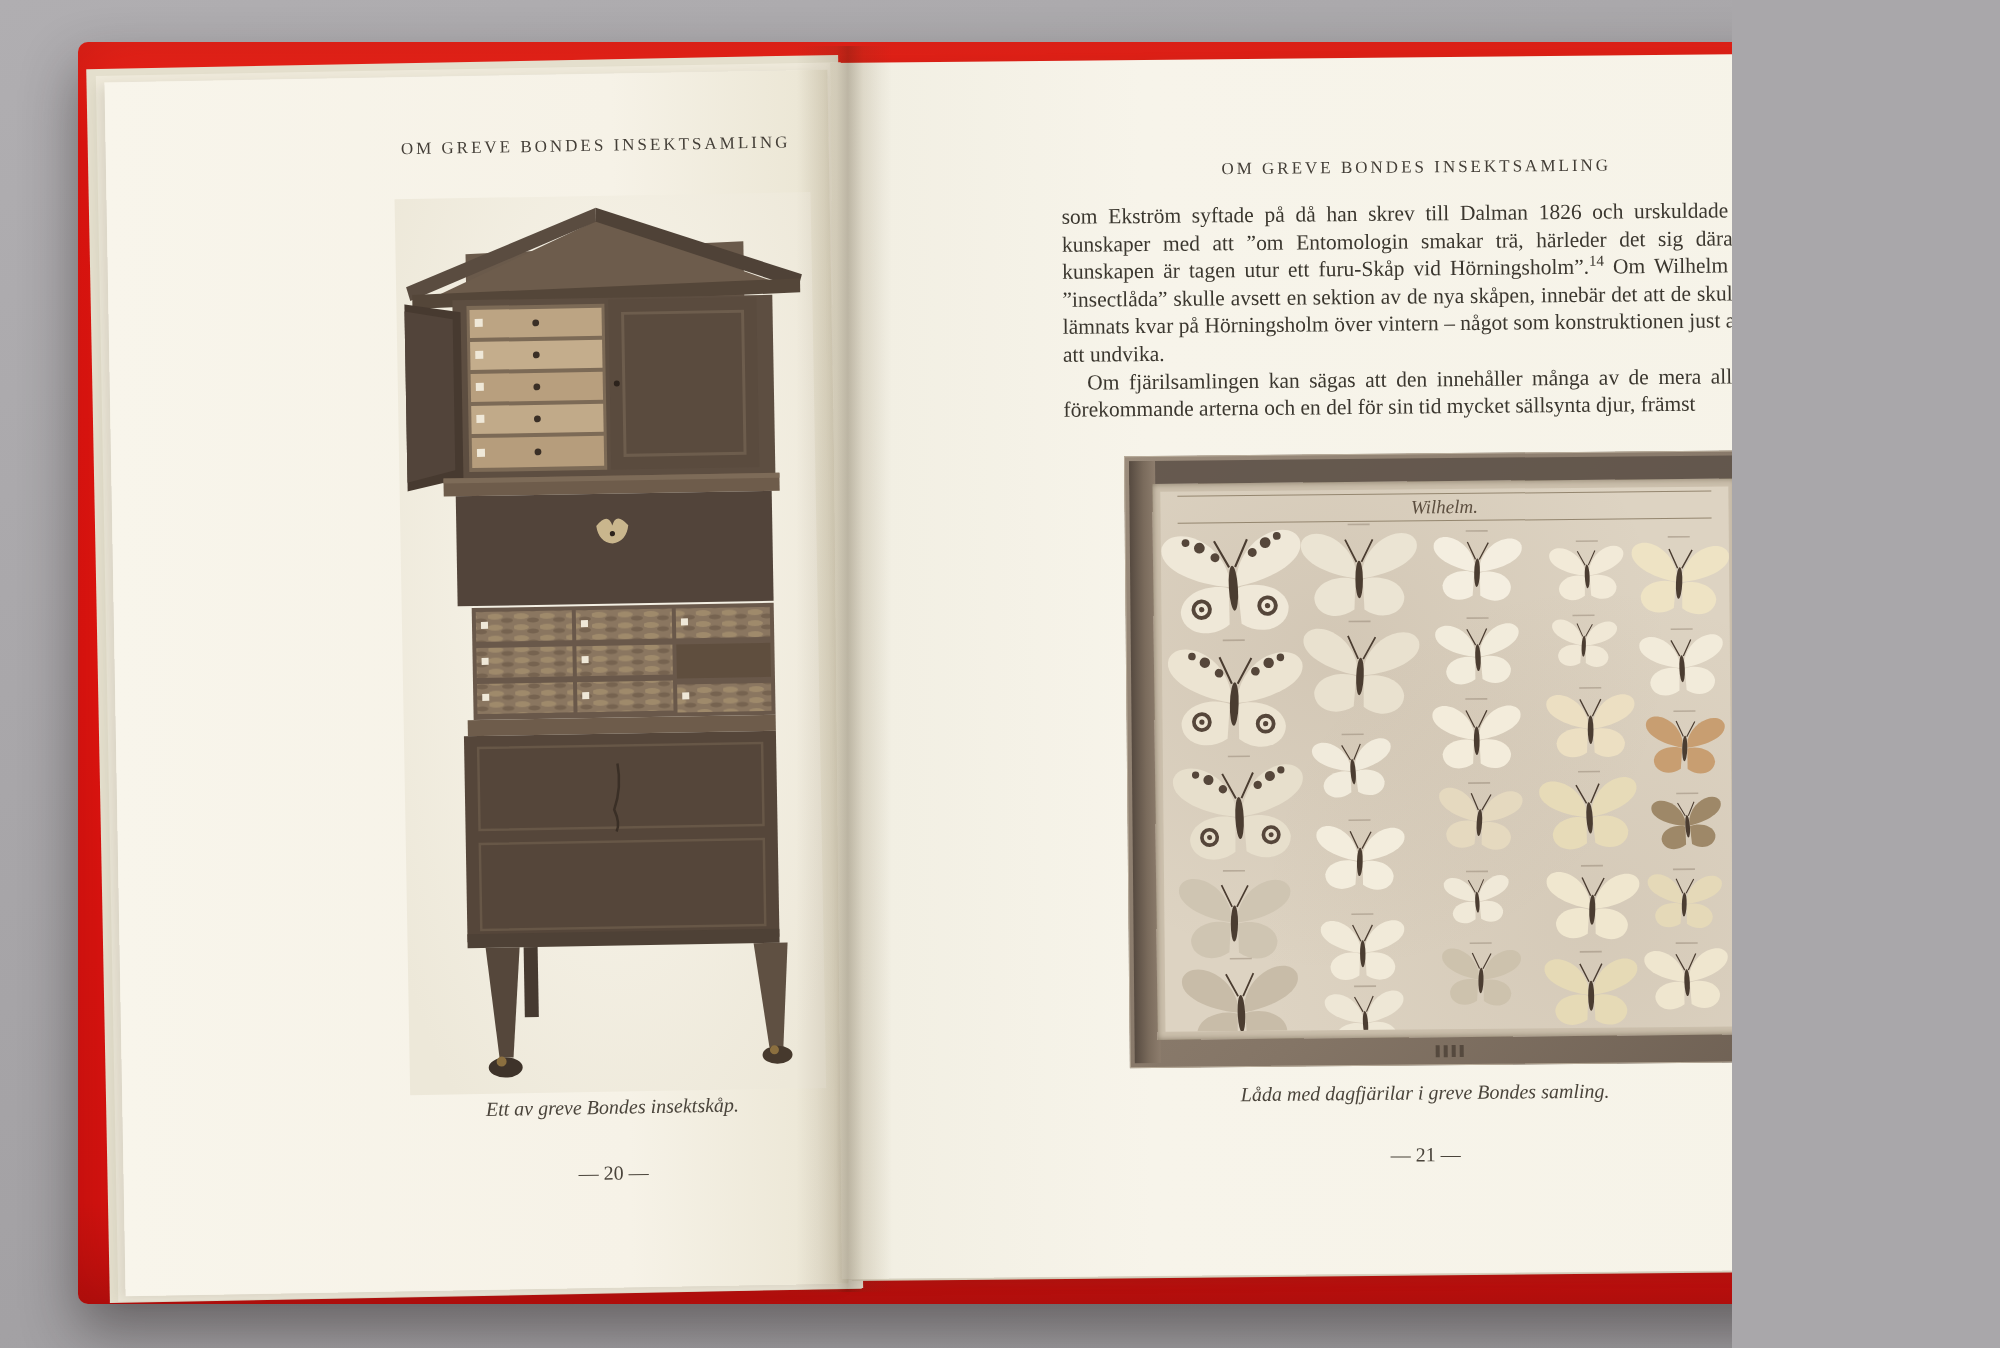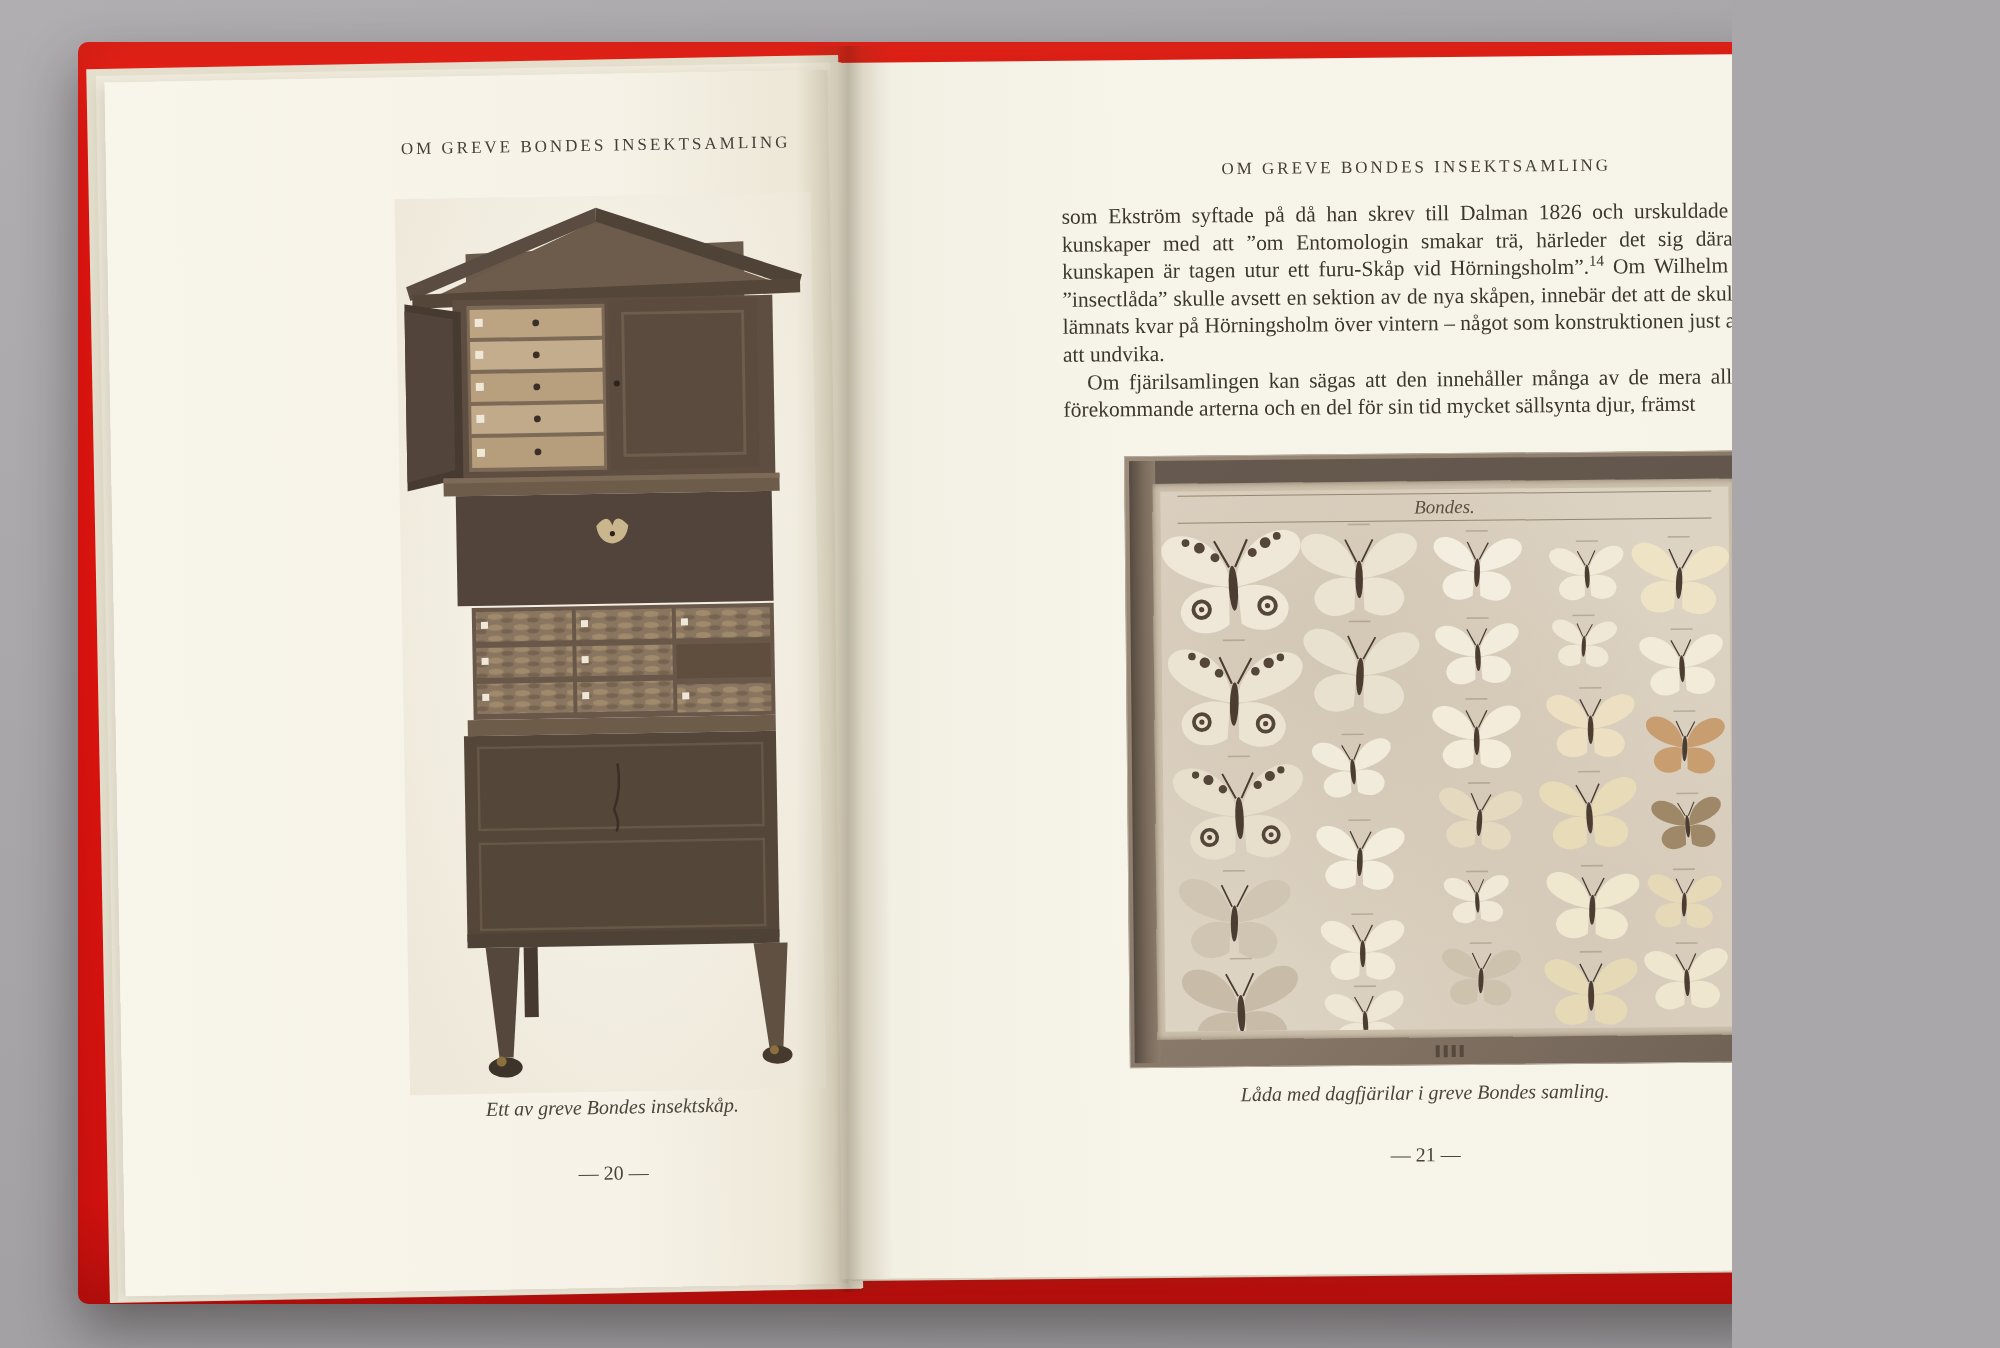--- a/index.html
+++ b/index.html
@@ -186,21 +186,21 @@
       <p><span>som Ekström syftade på då han skrev till Dalman 1826 och urskuldade sina kunskaper med att ”om Entomologin smakar trä, härleder det sig däraf att kunskapen är tagen utur ett furu-Skåp vid Hörningsholm”.</span><sup>14</sup><span> Om Wilhelm med ”insectlåda” skulle avsett en sektion av de nya skåpen, innebär det att de skulle ha lämnats kvar på Hörningsholm över vintern – något som konstruktionen just avsåg att undvika.</span></p>
       <p class="indent">Om fjärilsamlingen kan sägas att den innehåller många av de mera allmänt förekommande arterna och en del för sin tid mycket sällsynta djur, främst</p>
     </div>
 
     <div class="bbox">
       <div class="band-top"></div>
       <div class="band-left"></div>
       <div class="bbox-rim"></div>
       <div class="bbox-interior">
         <div class="bbox-label">
-          <span>Bondes.</span>
+          <span>Wilhelm.</span>
         </div>
         <svg class="bbox-flies" id="flies-svg" width="568" height="508" viewBox="0 0 568 508">
           <defs>
             <g id="bfg">
               <g class="wings">
                 <path d="M -3,-8 C -10,-34 -40,-42 -46,-28 C -50,-14 -26,-2 -3,1 Z"></path>
                 <path d="M 3,-8 C 10,-34 40,-42 46,-28 C 50,-14 26,-2 3,1 Z"></path>
                 <path d="M -3,2 C -14,-2 -34,2 -36,16 C -36,30 -18,36 -4,26 Z"></path>
                 <path d="M 3,2 C 14,-2 34,2 36,16 C 36,30 18,36 4,26 Z"></path>
               </g>

